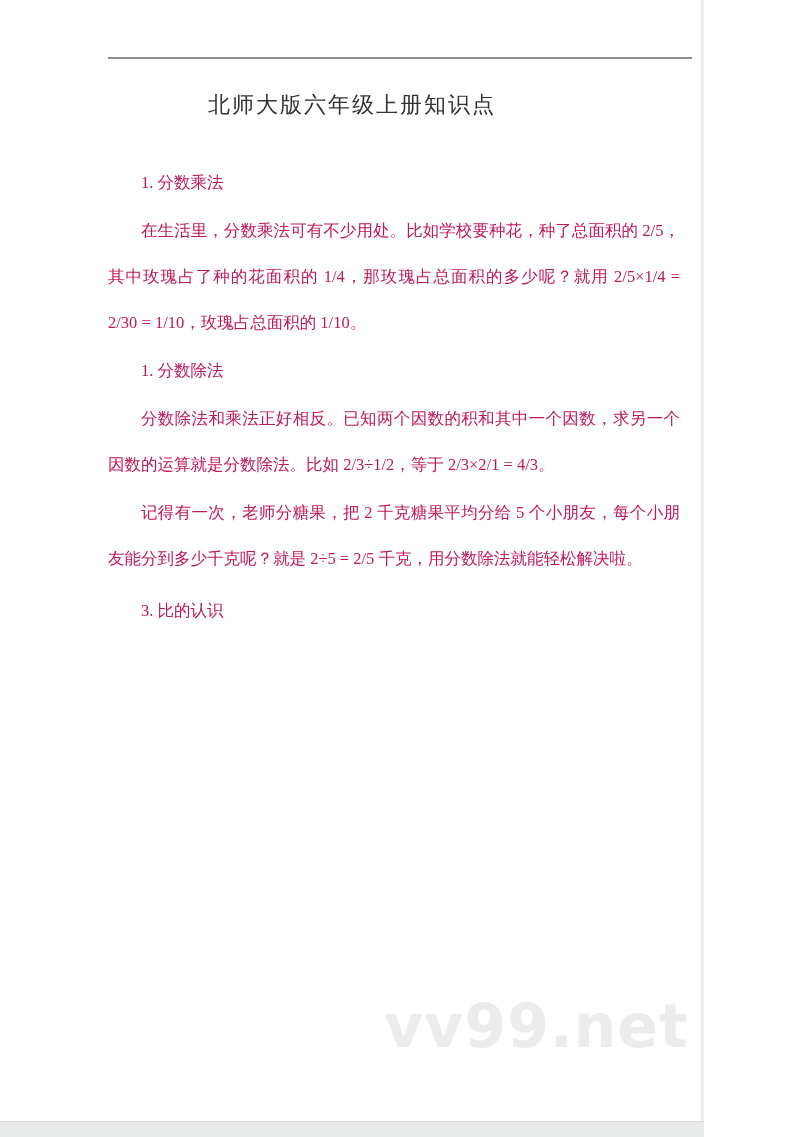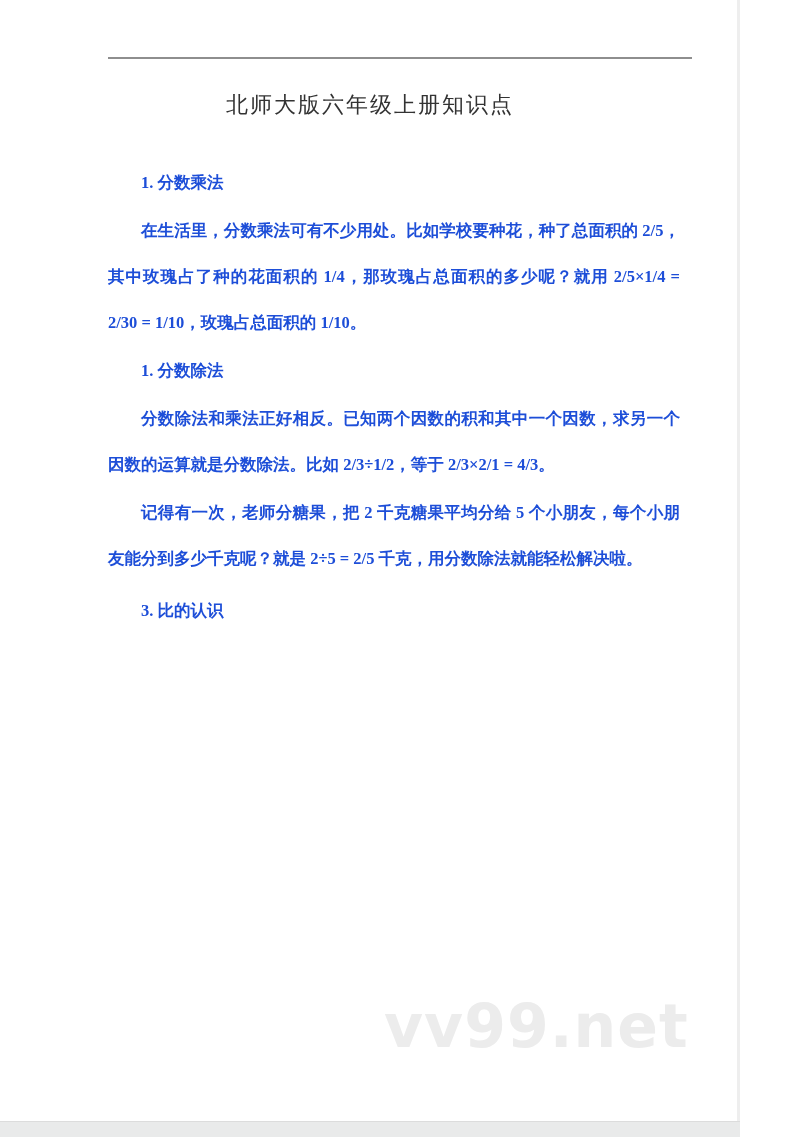--- a/index.html
+++ b/index.html
@@ -1,23 +1,24 @@
 <!DOCTYPE html>
 <html lang="zh"><head>
 <meta charset="utf-8">
 <style>
   html, body { margin: 0; padding: 0; background: #ffffff; }
   .page {
     position: relative;
-    width: 740px;
+    width: 660px;
     height: 1137px;
     background: #ffffff;
     overflow: hidden;
     font-family: "Liberation Serif", "DejaVu Serif", serif;
     color: #3c3c3c;
+    padding-left: 44px;
   }
   .header-rule {
     position: absolute;
     top: 57px;
     left: 108px;
     width: 584px;
     height: 0;
     border-top: 2px solid #8e8e8e;
   }
   .doc-title {
@@ -35,24 +36,24 @@
   .content {
     position: absolute;
     top: 160px;
     left: 108px;
     width: 584px;
     z-index: 1;
   }
   .content p, .content h2 {
     margin: 0 12px 2px 0;
     font-size: 16.5px;
-    font-weight: 700;
+    font-weight: 400;
     line-height: 46px;
     text-indent: 2em;
-    color: #1d4ed8;
+    color: #be185d;
   }
   .content p { text-align: justify; text-justify: inter-ideograph; }
   .content h2.h3-extra { margin-top: 6px; }
   .watermark {
     position: absolute;
     left: 384px;
     top: 988px;
     z-index: 0;
     font-family: "DejaVu Sans", "Liberation Sans", sans-serif;
     font-weight: bold;

